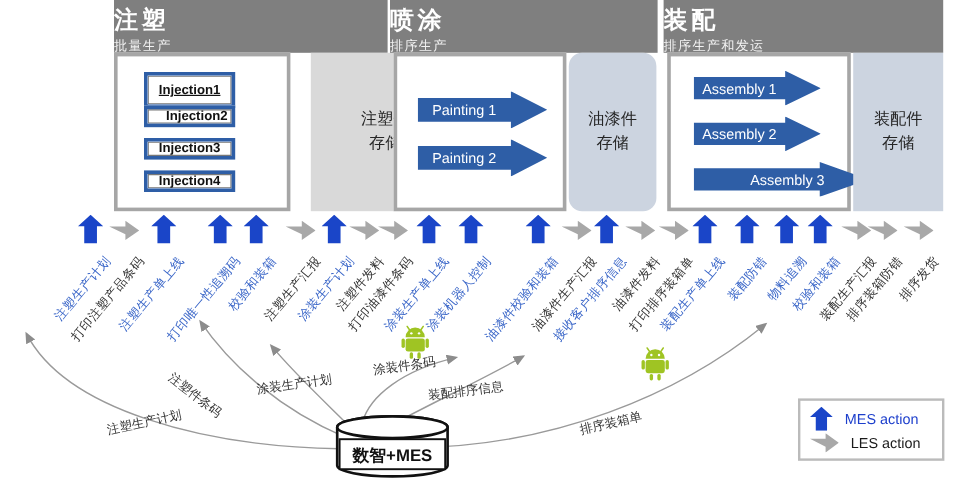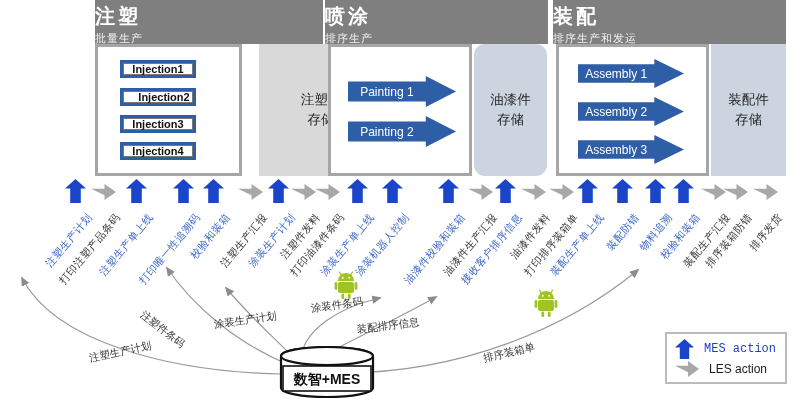--- a/index.html
+++ b/index.html
@@ -45,34 +45,34 @@
   #cylinder{position:absolute;left:276px;top:344px;}
   #cyl-label{font-family:"Liberation Sans",sans-serif;font-size:14px;font-weight:bold;fill:#111;}
   
   .android{position:absolute;}
   
   .legend{position:absolute;left:665px;top:332px;width:122px;height:52px;background:#fff;
           border:2px solid #bbb;box-sizing:border-box;display:flex;flex-direction:column;
           justify-content:space-evenly;padding:2px 8px;}
   .legend-row{display:flex;align-items:center;gap:10px;}
   .legend-label{font-size:12px;}
-  .legend-label.mes{color:#1d3fcc;font-family:Liberation Mono, monospace;}
+  .legend-label.mes{color:#1d3fcc;}
   .legend-label.les{color:#1a1a1a;}
 </style>
 </head>
 <body>
 
 <div class="stage">
 
   <div class="sec-header" style="left:95px;width:228px;">
     <div class="sec-title">注塑</div>
     <div class="sec-sub">批量生产</div>
   </div>
   <div class="proc-box" id="machines-0" style="left:95px;width:147px;">
-      <div class="inj-box" style="left: 22px; top: 13px; width: 76px; height: 18px;">Injection1</div>
+      <div class="inj-box" style="left: 22px; top: 13px; width: 76px; height: 30px; text-decoration: underline;">Injection1</div>
       <div class="inj-box" style="left: 22px; top: 41px; width: 76px; height: 18px; padding-left: 12px;">Injection2</div>
       <div class="inj-box" style="left: 22px; top: 68px; width: 76px; height: 18px;">Injection3</div>
       <div class="inj-box" style="left: 22px; top: 95px; width: 76px; height: 18px;">Injection4</div>
     </div>
   <div class="store-box gray" style="left:259px;width:60px;padding-left:32px;">
     <div>
       <span>注塑件</span><br>
       <span>存储</span>
     </div>
   </div>
@@ -100,21 +100,21 @@
     <div class="sec-title">装配</div>
     <div class="sec-sub">排序生产和发运</div>
   </div>
   <div class="proc-box" id="machines-2" style="left:556px;width:153px;">
       <div class="mach-arrow" style="left: 19px; top: 12px; width: 106px; height: 29px;">
         <span>Assembly 1</span>
       </div>
       <div class="mach-arrow" style="left: 19px; top: 50px; width: 106px; height: 29px;">
         <span>Assembly 2</span>
       </div>
-      <div class="mach-arrow" style="left: 19px; top: 88px; width: 106px; height: 29px;">
+      <div class="mach-arrow" style="left: 19px; top: 88px; width: 106px; height: 29px; padding-left: 40px;">
         <span>Assembly 3</span>
       </div>
     </div>
   <div class="store-box blue" style="left:711px;width:75px;">
     <div>
       <span>装配件</span><br>
       <span>存储</span>
     </div>
   </div>
 

